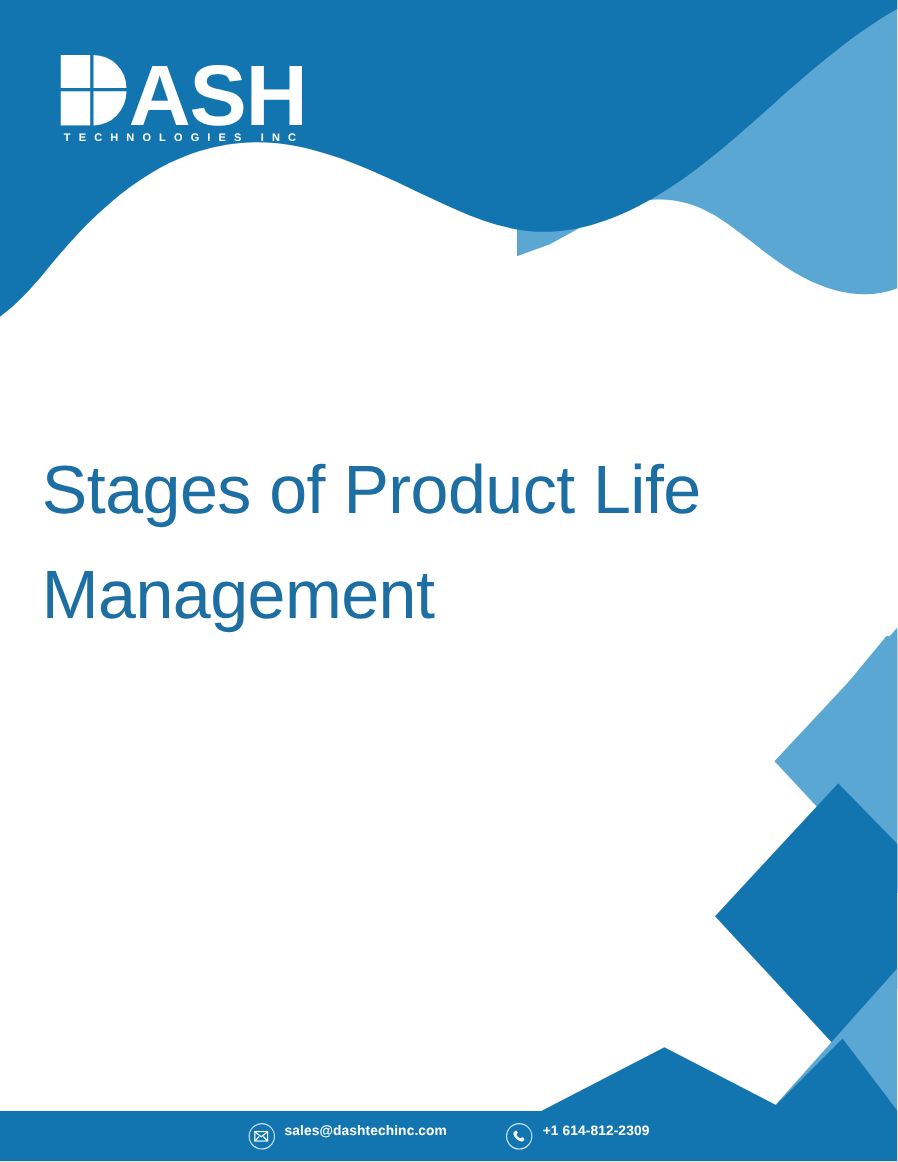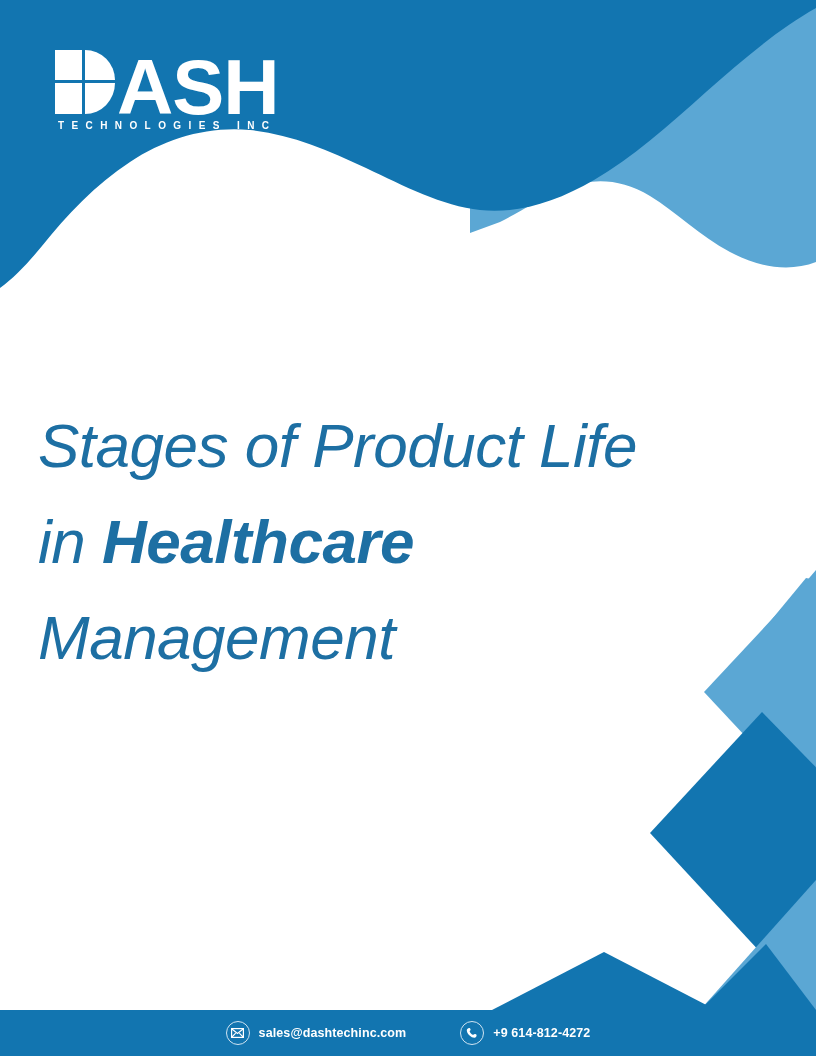--- a/index.html
+++ b/index.html
@@ -65,21 +65,20 @@
     height: 1056px;
   }
   .diamonds svg { display: block; }
 
   
   .title-block {
     position: absolute;
     left: 38px;
     top: 398px;
     width: 740px;
-    font-style: italic;
   }
   .title-line {
     color: #1D6FA3;
     font-size: 62px;
     line-height: 96px;
     font-weight: normal;
     letter-spacing: -0.5px;
     white-space: nowrap;
     font-family: "Liberation Sans", sans-serif;
   }
@@ -100,21 +99,21 @@
     align-items: center;
     justify-content: center;
   }
   .footer-inner {
     display: flex;
     align-items: center;
     gap: 54px;
   }
   .contact {
     display: flex;
-    align-items: center;
+    align-items: flex-start;
     gap: 9px;
   }
   .contact-icon {
     width: 22px;
     height: 22px;
     border: 1.6px solid #cfe4f2;
     border-radius: 50%;
     display: flex;
     align-items: center;
     justify-content: center;
@@ -185,21 +184,20 @@
 
       <polygon points="816,880 816,1010 700,1010" fill="#5BA7D4"></polygon>
 
       <polygon points="604,952 716,1010 492,1010" fill="#1275B0"></polygon>
       <polygon points="766,944 816,1010 700,1010" fill="#1275B0"></polygon>
     </svg>
   </div>
 
   <div class="title-block">
     <div class="title-line">Stages of Product Life</div>
-    <div class="title-line"><span>in </span><span class="bold">Healthcare</span></div>
     <div class="title-line bold">Management</div>
   </div>
 
   <div class="footer">
     <div class="footer-inner">
 
       <div class="contact">
         <span class="contact-icon">
           <svg width="13" height="10" viewBox="0 0 13 10" xmlns="http://www.w3.org/2000/svg">
             <rect x="0.6" y="0.6" width="11.8" height="8.8" fill="none" stroke="#ffffff" stroke-width="1.2"></rect>
@@ -215,19 +213,19 @@
         <span class="contact-icon">
           <svg width="12" height="12" viewBox="0 0 12 12" xmlns="http://www.w3.org/2000/svg">
             <path d="M3.1,0.9 C3.9,0.9 4.3,1.5 4.5,2.2 C4.7,2.9 4.4,3.4 3.9,3.8
                      C3.6,4.1 3.6,4.4 3.8,4.8 C4.4,6.1 5.4,7.1 6.7,7.7
                      C7.1,7.9 7.4,7.9 7.7,7.6 C8.1,7.1 8.6,6.8 9.3,7.0
                      C10.0,7.2 10.6,7.6 10.6,8.4 C10.6,9.6 9.7,10.6 8.6,10.8
                      C7.3,11.0 5.1,10.1 3.3,8.3 C1.5,6.5 0.6,4.3 0.8,3.0
                      C1.0,1.9 2.0,0.9 3.1,0.9 Z" fill="#ffffff"></path>
           </svg>
         </span>
-        <span class="contact-text">+9 614-812-4272</span>
+        <span class="contact-text">+1 614-812-2309</span>
       </div>
 
     </div>
   </div>
 
 </div>
 
 </body></html>

